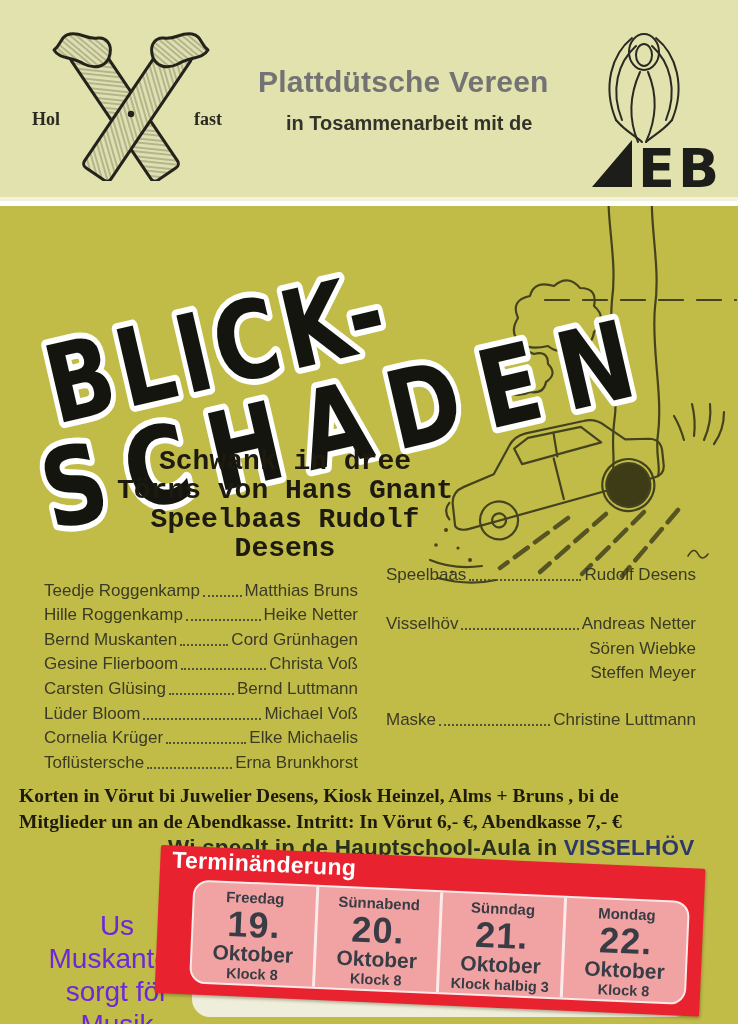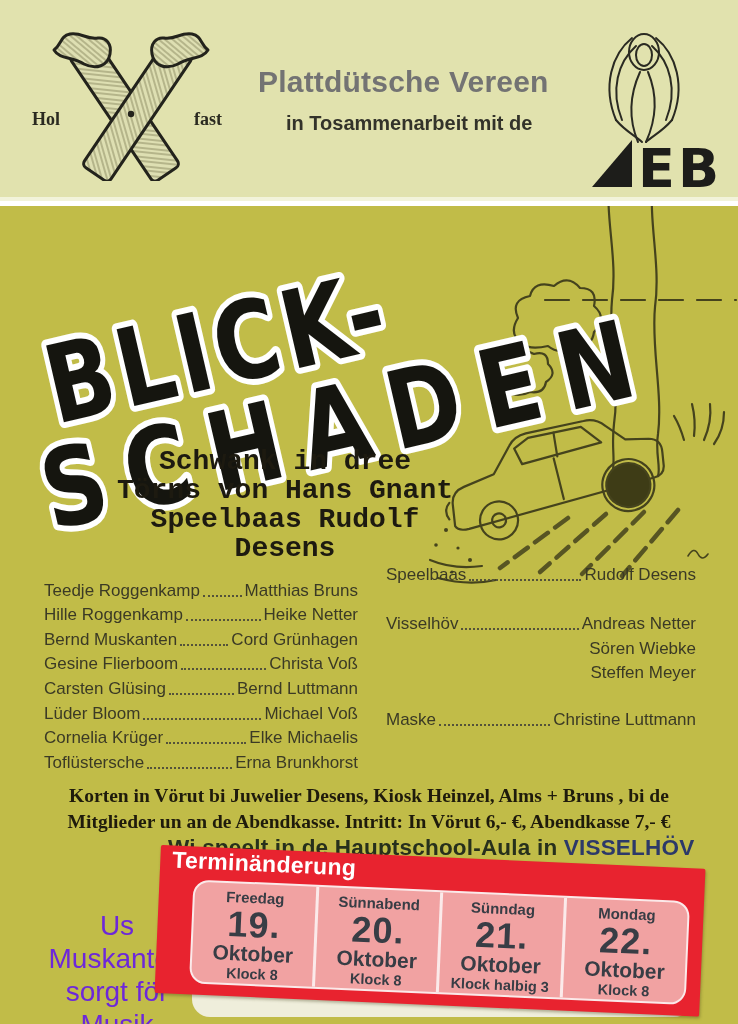--- a/index.html
+++ b/index.html
@@ -31,21 +31,21 @@
   .crow{display:flex;align-items:flex-end;height:24.6px;}
   .crow .role{white-space:nowrap;}
   .crow .leader{flex:1;border-bottom:2px dotted #54523a;margin:0 3px 4px 3px;min-width:6px;}
   .crow .role:empty + .leader{border-bottom:none;}
   .crow .actor{white-space:nowrap;}
   .crow.only-actor{justify-content:flex-end;}
   .gap1{margin-top:25px;}
   .gap2{margin-top:22px;}
 
   
-  .tickets{position:absolute;left:19px;top:783px;width:700px;text-align:center;z-index:2;
+  .tickets{position:absolute;left:19px;top:783px;width:700px;text-align:left;z-index:2;
            font-family:"Liberation Serif",serif;font-weight:bold;font-size:19.5px;line-height:26px;color:#1f1b0c;}
 
   
   .venue{position:absolute;left:168px;top:835px;z-index:2;font-size:22.5px;font-weight:bold;
          color:#27301c;white-space:nowrap;letter-spacing:.2px;}
   .venue .highlight{color:#2c3969;}
 
   
   .musicians{position:absolute;left:36px;top:870px;width:162px;z-index:2;text-align:center;
              font-size:28px;font-weight:normal;line-height:33px;color:#6d28d9;margin-top:39px;}

